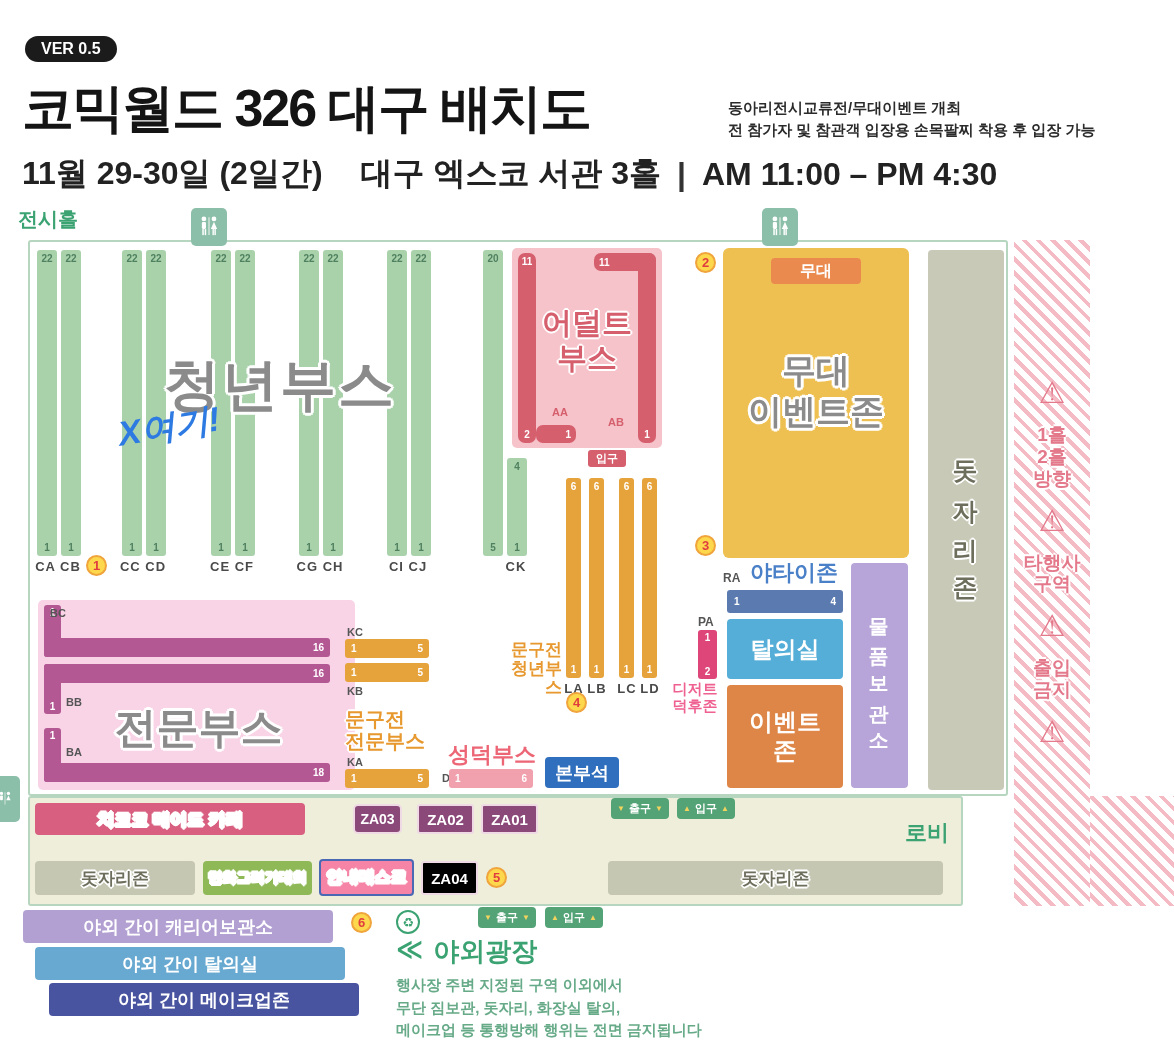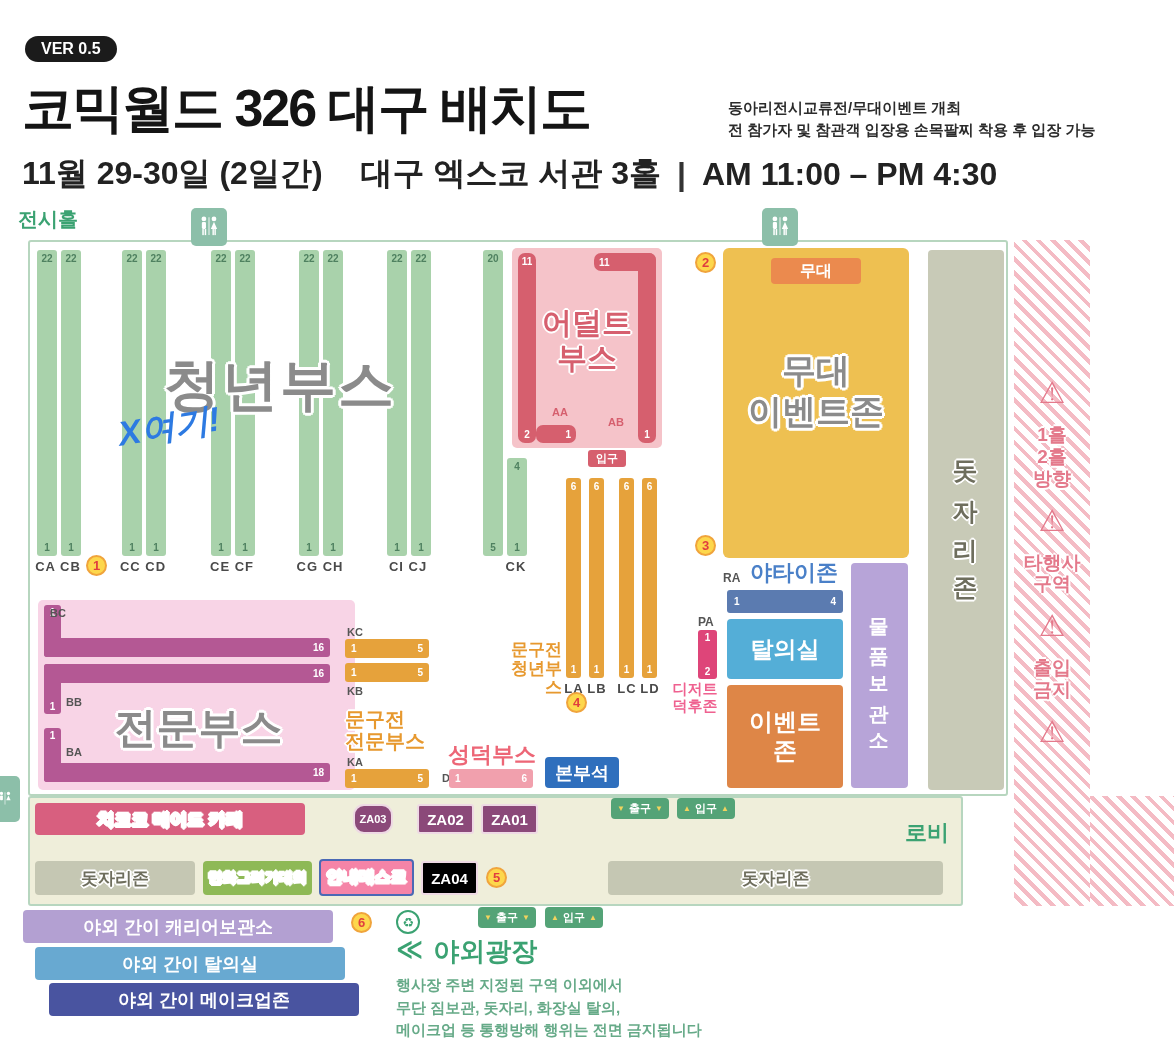--- a/index.html
+++ b/index.html
@@ -331,21 +331,21 @@
       <span>6</span>
       <span>1</span>
     </div>
   <div class="collab" style="left:560px;top:681px;width:28px;">LA</div>
   <div class="collab" style="left:583px;top:681px;width:28px;">LB</div>
   <div class="collab" style="left:613px;top:681px;width:28px;">LC</div>
   <div class="collab" style="left:636px;top:681px;width:28px;">LD</div>
   <div class="mk" style="left:566px;top:692px;">4</div>
 
   <div class="box ow" style="left:35px;top:803px;width:270px;height:32px;background:#d85f7f;font-size:17px;">치코코 메이드 카페</div>
-  <div class="box" style="left:353px;top:804px;width:40px;height:30px;background:#8b4979;border:2px solid #eed9e4;font-size:11px;border-radius:11px;">ZA03</div>
+  <div class="box" style="left:353px;top:804px;width:49px;height:30px;background:#8b4979;border:2px solid #eed9e4;font-size:14px;border-radius:5px;">ZA03</div>
   <div class="box" style="left:417px;top:804px;width:57px;height:30px;background:#8b4979;border:2px solid #eed9e4;font-size:15px;border-radius:3px;">ZA02</div>
   <div class="box" style="left:481px;top:804px;width:57px;height:30px;background:#8b4979;border:2px solid #eed9e4;font-size:15px;border-radius:3px;">ZA01</div>
   <div class="btn-g" style="left:611px;top:798px;width:58px;height:21px;">
     <span class="ar">▼</span>
       <span>출구</span>
       <span class="ar">▼</span>
   </div>
   <div class="btn-g" style="left:677px;top:798px;width:58px;height:21px;">
     <span class="ar">▲</span>
       <span>입구</span>

